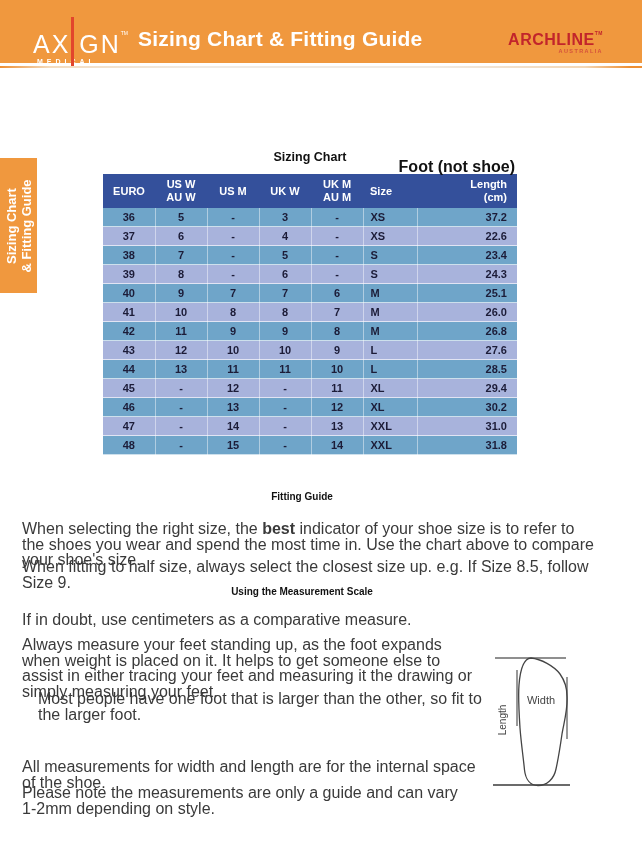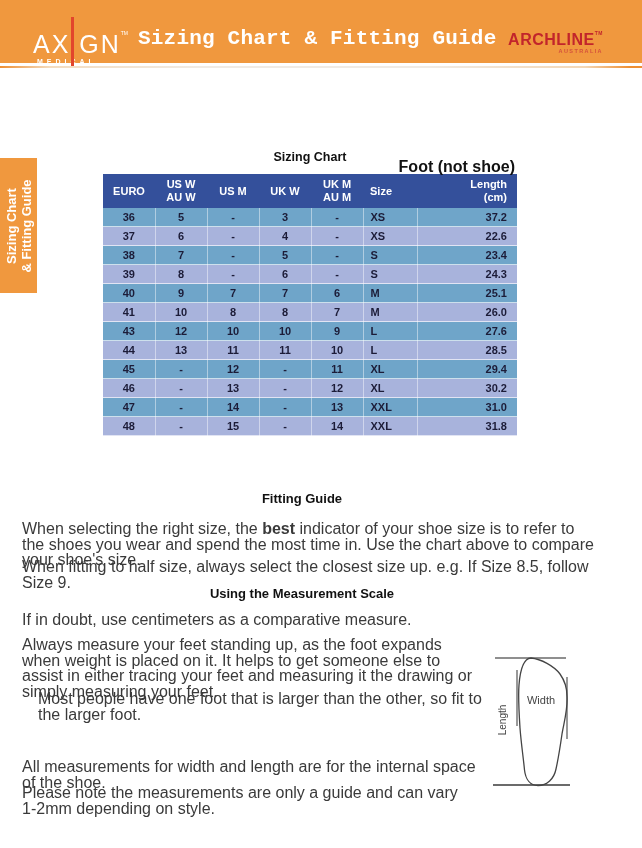--- a/index.html
+++ b/index.html
@@ -12,21 +12,21 @@
   .top-rule{position:absolute;left:0;top:66px;width:642px;height:2px;
     background:linear-gradient(to right,#ee8f33 0px,#f3dcc0 50px,#f0ebe5 200px,#f0ebe5 430px,#f3d7b6 585px,#ee8f33 630px,#ee8f33 642px);}
   .axign{position:absolute;left:33px;top:21px;color:#fff;}
   .axign .word{font-size:25px;font-weight:400;letter-spacing:2px;line-height:24px;}
   .axign .ai{position:relative;display:inline-block;}
   .axign .ai-ch{visibility:hidden;}
   .axign .red-stroke{position:absolute;left:1px;top:-15px;width:3px;height:50px;background:#E2452C;}
   .axign .tm{font-size:5px;vertical-align:18px;letter-spacing:0;}
   .axign .medical{font-size:7px;font-weight:bold;letter-spacing:4px;margin-top:2px;padding-left:4px;}
   .main-title{position:absolute;left:138px;top:27px;width:260px;color:#fff;
-    font-size:21px;font-weight:bold;letter-spacing:.2px;text-align:center;white-space:nowrap;font-family:Liberation Mono, monospace;}
+    font-size:21px;font-weight:bold;letter-spacing:.2px;text-align:center;white-space:nowrap;}
   .archline{position:absolute;right:39px;top:26px;text-align:right;color:#C2252B;}
   .archline .name{font-size:16px;font-weight:bold;letter-spacing:.5px;line-height:15px;}
   .archline .tm{font-size:5px;vertical-align:10px;}
   .archline .sub{font-size:5.5px;font-weight:bold;letter-spacing:1.4px;color:#D4503C;margin-top:1px;}
   
   .side-tab{position:absolute;left:0;top:158px;width:37px;height:135px;background:#F0983E;
     display:flex;align-items:center;justify-content:center;}
   .side-tab-inner{transform:rotate(-90deg);white-space:nowrap;text-align:center;
     color:#fff;font-weight:bold;font-size:13px;line-height:15px;}
   
@@ -40,21 +40,21 @@
     font-weight:bold;text-align:center;vertical-align:middle;padding:0;}
   table.sizes td{height:18px;text-align:center;color:#1c1c38;padding:0;
     border-bottom:1px solid rgba(255,255,255,.65);border-right:1px solid rgba(255,255,255,.45);}
   table.sizes td:last-child{border-right:none;}
   table.sizes tbody tr:nth-child(odd){background:#6FA5C9;}
   table.sizes tbody tr:nth-child(even){background:#A8B3DC;}
   table.sizes th:nth-child(6),table.sizes td:nth-child(6){text-align:left;padding-left:7px;}
   table.sizes th:nth-child(7),table.sizes td:nth-child(7){text-align:right;padding-right:10px;}
   
   .h-center{position:absolute;left:0;width:604px;text-align:center;
-    font-size:13px;font-weight:bold;color:#111;}
+    font-size:10px;font-weight:bold;color:#111;}
   .para{position:absolute;left:22px;font-size:16px;line-height:15.5px;color:#3a3a3a;}
   #fitting-title{top:491px;}
   #fg-p1{top:521px;width:572px;}
   #fg-p2{top:559px;width:572px;}
   #ms-title{top:586px;}
   #ms-p1{top:612px;width:470px;}
   #ms-p2{top:637px;width:452px;}
   #ms-p3{top:691px;width:470px;padding-left:16px;}
   #ms-p4{top:759px;width:470px;}
   #ms-p5{top:785px;width:452px;}
@@ -180,20 +180,29 @@
           <tr>
             <td>41</td>
             <td>10</td>
             <td>8</td>
             <td>8</td>
             <td>7</td>
             <td>M</td>
             <td>26.0</td>
           </tr>
           <tr>
+            <td>42</td>
+            <td>11</td>
+            <td>9</td>
+            <td>9</td>
+            <td>8</td>
+            <td>M</td>
+            <td>26.8</td>
+          </tr>
+          <tr>
             <td>43</td>
             <td>12</td>
             <td>10</td>
             <td>10</td>
             <td>9</td>
             <td>L</td>
             <td>27.6</td>
           </tr>
           <tr>
             <td>44</td>

